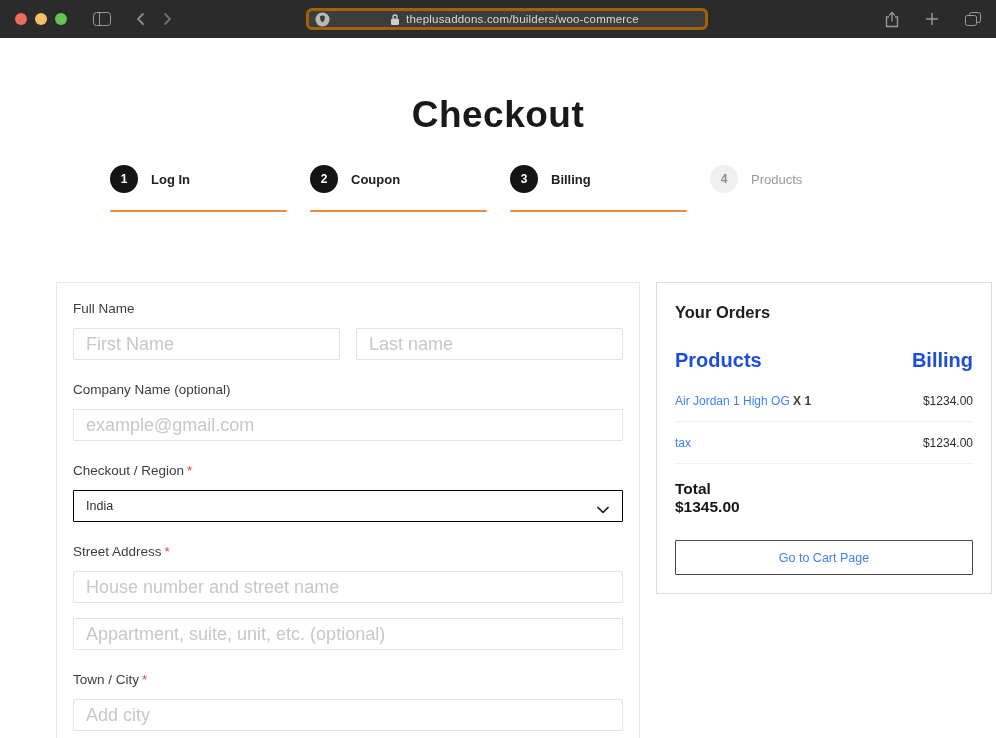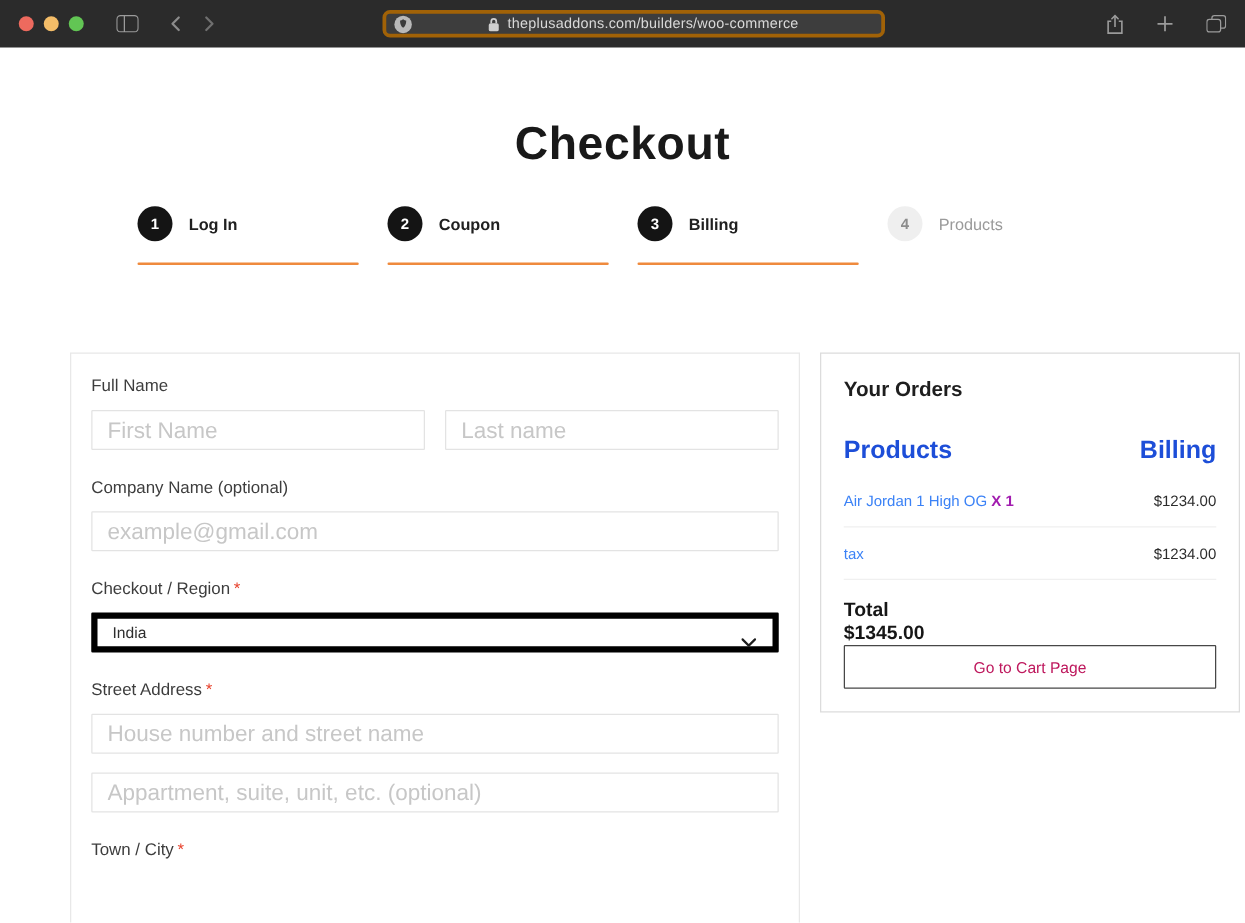--- a/index.html
+++ b/index.html
@@ -72,47 +72,47 @@
     width: 100%; height: 32px; border: 1px solid #e3e3e3; border-radius: 1px;
     padding: 0 12px; font-size: 18px; color: #333;
     font-family: "Liberation Sans", sans-serif; outline: none; background: #fff;
   }
   .text-input::placeholder { color: #c7c7c7; opacity: 1; }
   .name-row { display: flex; gap: 16px; }
   .name-row .text-input { flex: 1; }
   .stacked + .stacked { margin-top: 15px; }
   .select-box {
     position: relative; width: 100%; height: 32px;
-    border: 5px solid #000000; border-radius: 1px;
+    border: 1px solid #000000; border-radius: 1px;
     display: flex; align-items: center; padding: 0 12px;
     font-size: 12.5px; color: #2e2e2e; cursor: pointer; background: #fff;
   }
   .select-chevron { position: absolute; right: 13px; top: 12px; }
 
   
   .orders-card {
     width: 336px; border: 1px solid #dcdcdc; background: #fff;
     padding: 18px 18px 18px 18px;
   }
   .orders-title { font-size: 16.5px; font-weight: 700; color: #1e1e1e; margin: 2px 0 27px 0; }
   .orders-header { display: flex; justify-content: space-between; font-size: 20px; font-weight: 700; color: #1d4ed8; padding-bottom: 8px; }
   .order-row {
     display: flex; justify-content: space-between; align-items: center;
     padding: 14px 0 13px 0; border-bottom: 1px solid #f0f0f0;
     font-size: 12px;
   }
   .order-name { color: #3b82f6; }
-  .order-qty { color: #a21caf; font-weight: 600; }
+  .order-qty { color: #404040; font-weight: 600; }
   .order-price { color: #2c2c2c; font-weight: 400; }
   .total-row { display: flex; justify-content: space-between; padding-top: 16px; flex-direction: column; }
   .total-label, .total-value { font-size: 15.5px; font-weight: 700; color: #161616; }
   .cart-btn {
-    width: 100%; height: 35px;
+    margin-top: 24px; width: 100%; height: 35px;
     background: #ffffff; border: 1px solid #474747; border-radius: 1px;
-    font-size: 12.5px; color: #be185d; font-family: "Liberation Sans", sans-serif;
+    font-size: 12.5px; color: #3b82f6; font-family: "Liberation Sans", sans-serif;
     cursor: pointer; display: flex; align-items: center; justify-content: center;
   }
 </style>
 </head>
 <body>
 
 <div class="browser">
   <div class="traffic">
     <span class="dot dot-red"></span>
     <span class="dot dot-yellow"></span>
@@ -246,20 +246,21 @@
         <span>Street Address</span><span class="req">*</span>
       </div>
       <input class="text-input stacked" type="text" placeholder="House number and street name" style="">
       <input class="text-input stacked" type="text" placeholder="Appartment, suite, unit, etc. (optional)" style="">
     </div>
 
     <div class="field">
       <div class="field-label">
         <span>Town / City</span><span class="req">*</span>
       </div>
+      <input class="text-input" type="text" placeholder="Add city" style="">
     </div>
 
   </div>
 
   <div class="orders-card">
     <div class="orders-title">Your Orders</div>
 
     <div class="orders-header">
       <span>Products</span>
       <span>Billing</span>

